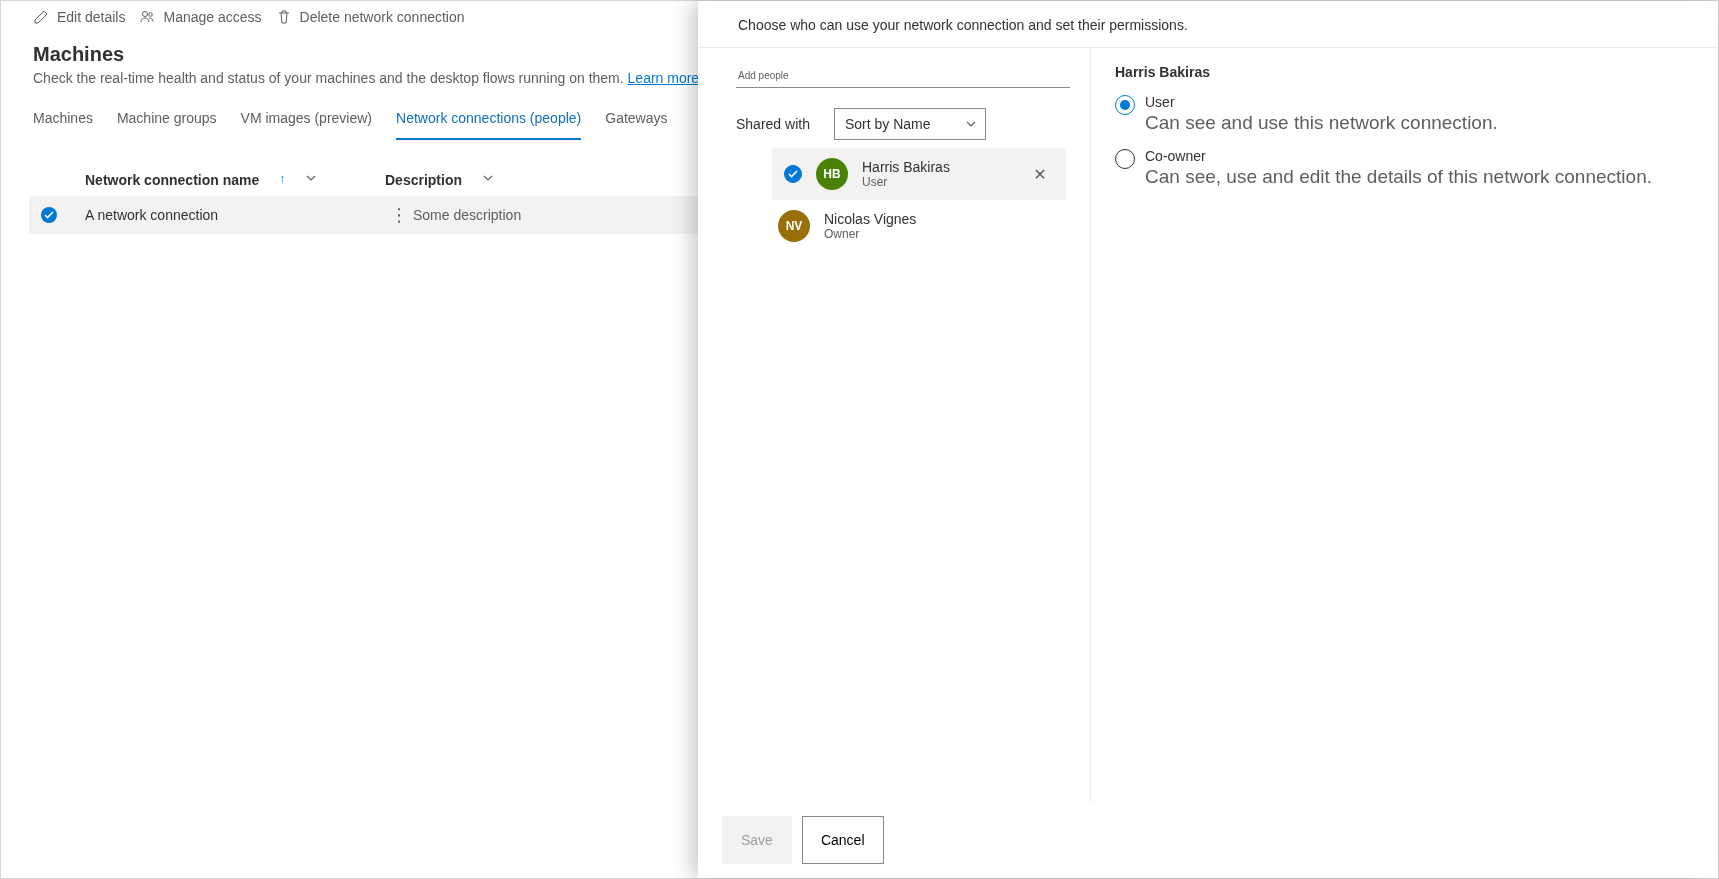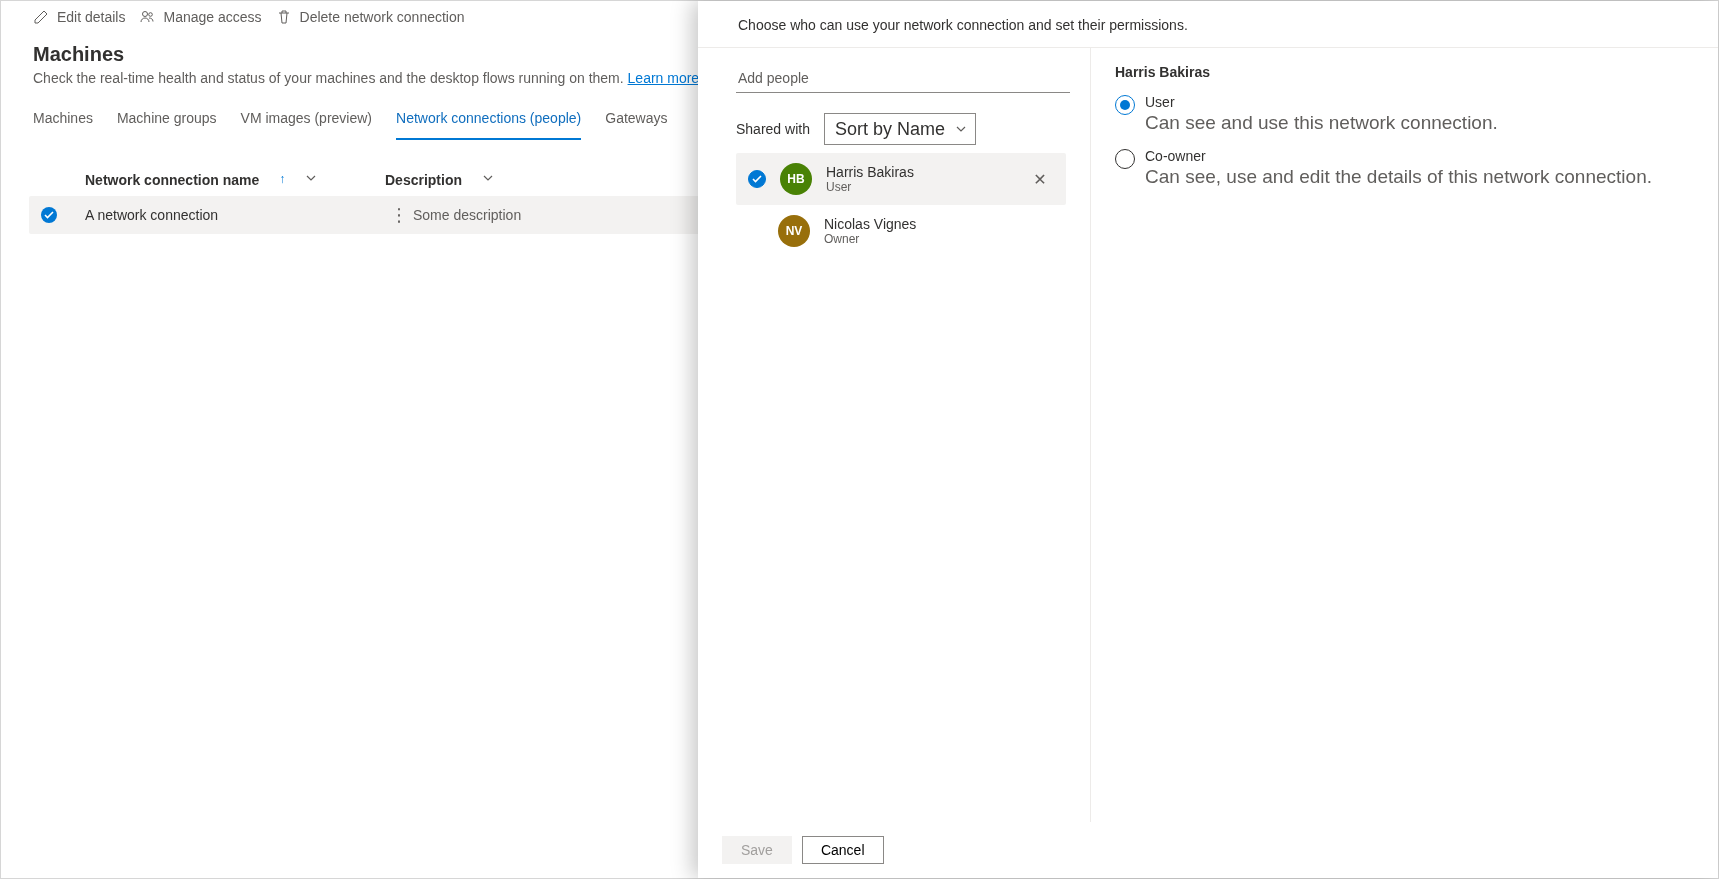--- a/index.html
+++ b/index.html
@@ -42,49 +42,49 @@
   .checkmark{width:16px;height:16px;border-radius:50%;background:var(--blue);display:flex;align-items:center;justify-content:center;}
   .checkmark svg{width:10px;height:10px;fill:white;}
   .row-menu{width:28px;color:var(--muted);text-align:center;cursor:pointer;font-size:18px;line-height:1;}
 
   
   .panel{position:absolute;top:0;right:0;height:100%;width:1020px;background:#fff;box-shadow:-6px 0 20px var(--shadow);display:flex;flex-direction:column;box-sizing:border-box;}
   .panel-title{padding:16px 24px 14px 40px;font-size:14px;color:var(--text);border-bottom:1px solid var(--light-border);}
   .panel-body{flex:1;display:flex;min-height:0;}
   .share-col{width:330px;padding:16px 24px 0 38px;box-sizing:content-box;}
   .perm-col{flex:1;border-left:1px solid var(--light-border);padding:16px 24px;}
-  .add-people{width:100%;border:none;border-bottom:1px solid #8a8886;padding:6px 2px;font-size:14px;outline:none;}
+  .add-people{width:100%;border:none;border-bottom:1px solid #8a8886;padding:6px 2px;font-size:10px;outline:none;}
   .add-people::placeholder{color:var(--muted);}
-  .shared-row{display:flex;align-items:center;gap:14px;margin:20px 0 8px 0;}
+  .shared-row{display:flex;align-items:center;gap:24px;margin:20px 0 8px 0;}
   .shared-row label{color:var(--text);font-size:14px;}
-  .sort-select{flex:0 0 auto;display:flex;align-items:center;justify-content:space-between;border:1px solid #8a8886;height:30px;padding:0 8px 0 10px;width:132px;font-size:18px;cursor:pointer;}
+  .sort-select{flex:0 0 auto;display:flex;align-items:center;justify-content:space-between;border:1px solid #8a8886;height:30px;padding:0 8px 0 10px;width:132px;font-size:14px;cursor:pointer;}
   .people-list{}
   .person{display:flex;align-items:center;gap:14px;padding:10px 12px;border-radius:2px;cursor:pointer;}
-  .person.selected{background:var(--row-hover);}
+  .person.selected{background:var(--row-hover);margin-left:36px;}
   .person .radio-dot{width:16px;height:16px;border-radius:50%;border:1px solid var(--blue);display:flex;align-items:center;justify-content:center;flex:0 0 16px;}
   .person.selected .radio-dot{background:var(--blue);border-color:var(--blue);}
   .person .radio-dot svg{width:10px;height:10px;fill:white;display:none;}
   .person.selected .radio-dot svg{display:block;}
   .person .spacer16{width:16px;flex:0 0 16px;}
   .avatar{width:32px;height:32px;border-radius:50%;display:flex;align-items:center;justify-content:center;font-size:12px;font-weight:600;color:#fff;flex:0 0 32px;}
   .person-info{flex:1;}
   .person-info .name{font-size:14px;color:var(--text);}
   .person-info .role{font-size:12px;color:var(--muted);}
   .person .remove{width:28px;color:var(--muted);cursor:pointer;font-size:16px;text-align:center;}
 
   .perm-col h3{margin:0 0 14px 0;font-size:14px;font-weight:600;}
   .perm-option{display:flex;gap:10px;margin-bottom:14px;cursor:pointer;}
   .radio{width:18px;height:18px;border-radius:50%;border:1px solid #323130;flex:0 0 18px;display:flex;align-items:center;justify-content:center;margin-top:1px;}
   .radio.selected{border-color:var(--blue);}
   .radio.selected::after{content:"";width:10px;height:10px;border-radius:50%;background:var(--blue);}
   .perm-text .opt-label{font-size:14px;color:var(--text);}
   .perm-text .opt-desc{font-size:19px;color:var(--muted);margin-top:2px;}
 
   .panel-footer{display:flex;gap:10px;padding:14px 24px;}
-  .btn{height:28px;padding:0 18px;border:1px solid #8a8886;background:#fff;font-size:14px;cursor:pointer;}
+  .btn{height:48px;padding:0 18px;border:1px solid #8a8886;background:#fff;font-size:14px;cursor:pointer;}
   .btn[disabled]{background:#f3f2f1;border-color:#f3f2f1;color:#a19f9d;cursor:default;}
 </style>
 </head>
 <body>
 
 <div class="screen">
   <div class="main">
     <div class="cmdbar">
       <span class="cmd">
         <svg viewBox="0 0 16 16" fill="none" stroke="#605e5c" stroke-width="1">

